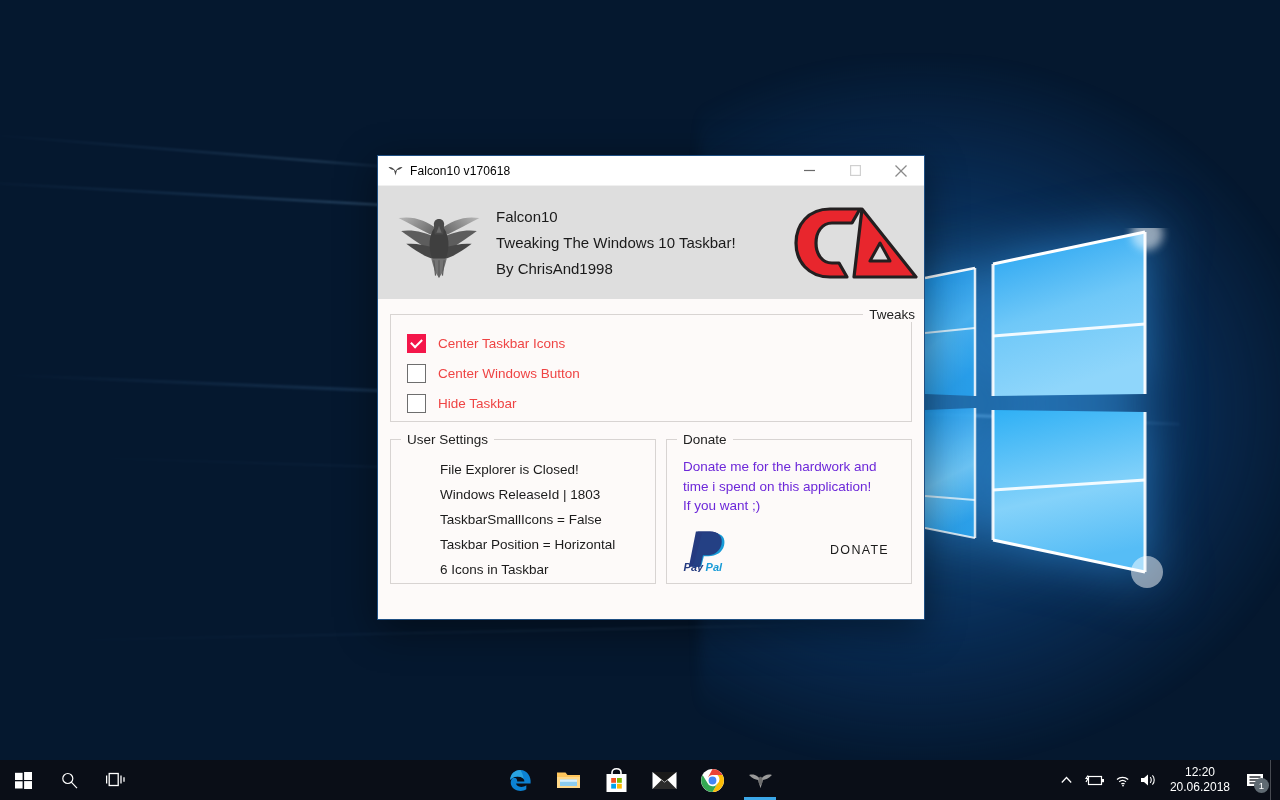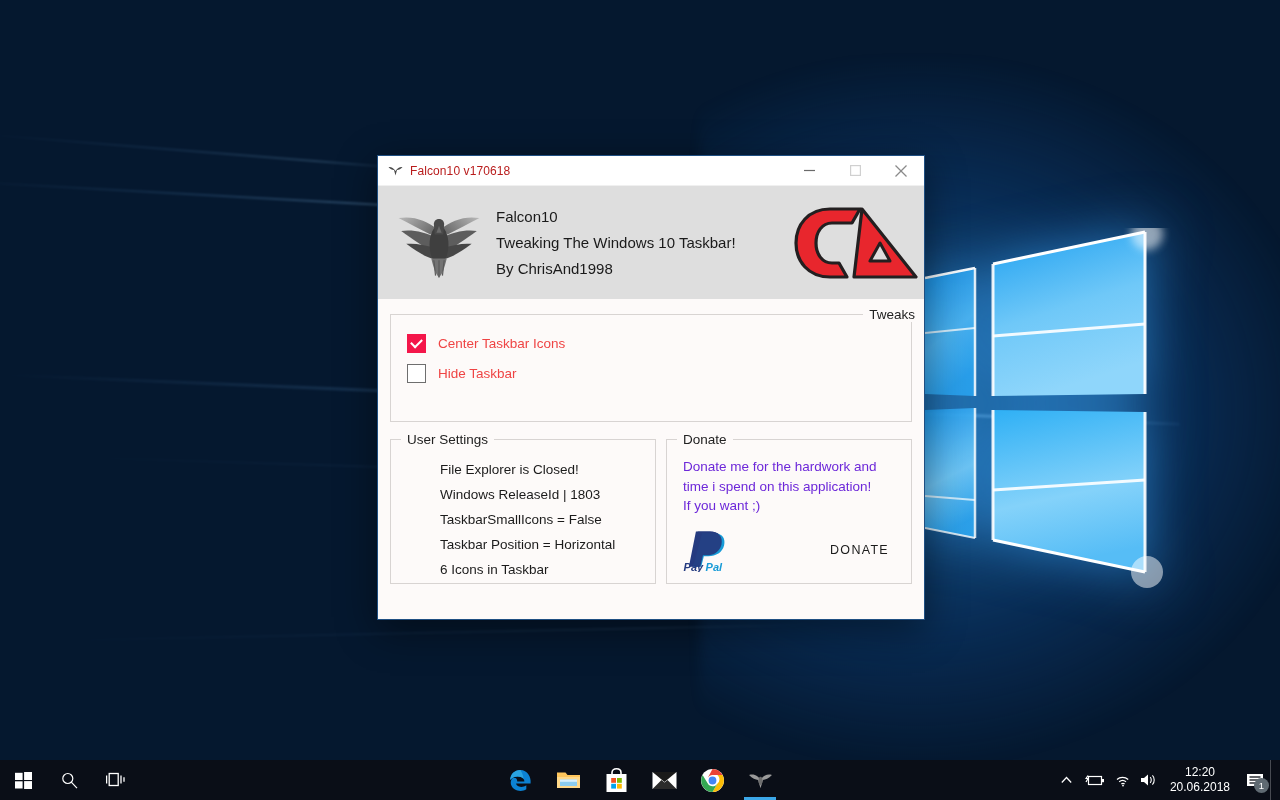--- a/index.html
+++ b/index.html
@@ -77,21 +77,21 @@
     align-items: center;
     border-bottom: 1px solid #f0f0f0;
   }
   .title-icon {
     width: 26px; height: 30px;
     display: flex; align-items: center; justify-content: center;
     padding-left: 8px;
   }
   .title-text {
     font-size: 12px;
-    color: #b91c1c;
+    color: #000000;
     margin-left: 6px;
     letter-spacing: .1px;
     flex: 1;
     white-space: nowrap;
   }
   .win-btns { display: flex; height: 30px; }
   .win-btn {
     width: 46px; height: 30px;
     display: flex; align-items: center; justify-content: center;
     cursor: default;
@@ -426,20 +426,24 @@
 
       <fieldset class="group" id="tweaks-group">
         <legend>Tweaks</legend>
         <div class="group-inner">
           <div class="check-row">
             <span class="cbox checked"></span>
             <span class="check-label">Center Taskbar Icons</span>
           </div>
           <div class="check-row">
             <span class="cbox"></span>
+            <span class="check-label">Center Windows Button</span>
+          </div>
+          <div class="check-row">
+            <span class="cbox"></span>
             <span class="check-label">Hide Taskbar</span>
           </div>
         </div>
       </fieldset>
 
       <div class="bottom-row">
 
         <fieldset class="group" id="user-settings-group">
           <legend>User Settings</legend>
           <div class="group-inner">

